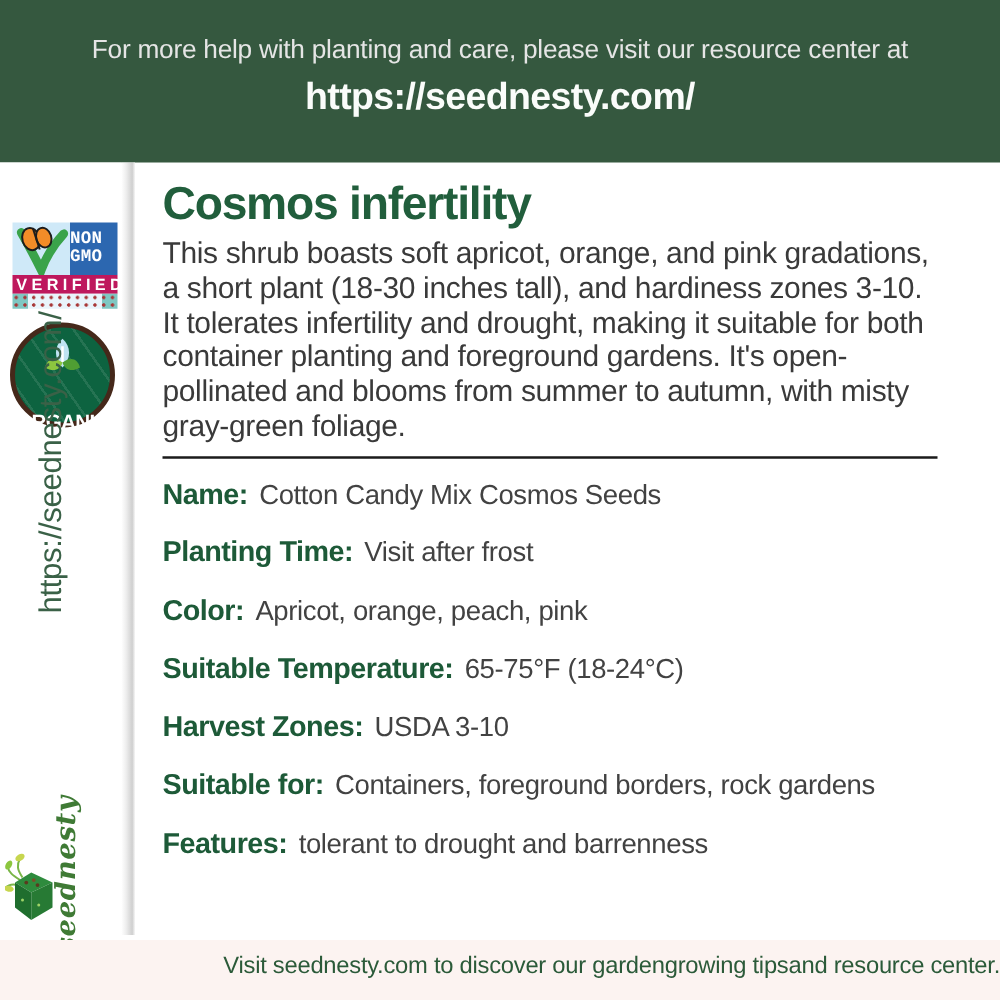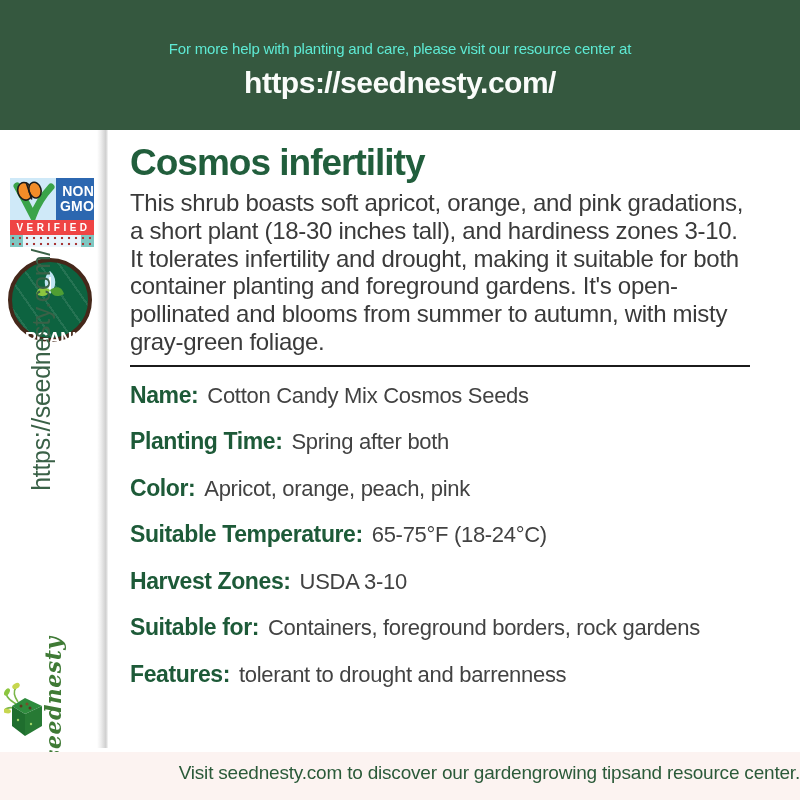--- a/index.html
+++ b/index.html
@@ -2,37 +2,37 @@
 <html><head>
 <meta charset="utf-8">
 <style>
   * { margin:0; padding:0; box-sizing:border-box; }
   html,body { width:800px; height:800px; background:#fff; }
   body { font-family:"Liberation Sans", sans-serif; }
   .page { position:relative; width:800px; height:800px; background:#ffffff; overflow:hidden; }
 
   
   .banner { position:absolute; left:0; top:0; width:800px; height:130px; background:#35583f; text-align:center; }
-  .banner-line1 { padding-top:40px; font-size:15px; letter-spacing:-0.2px; color:#5eead4; }
+  .banner-line1 { padding-top:28px; font-size:21px; letter-spacing:-0.2px; color:#e5e5e5; }
   .banner-url  { margin-top:9px; font-size:30px; font-weight:bold; color:#fafcfa; letter-spacing:-0.5px; }
 
   
   .sidebar { position:absolute; left:0; top:130px; width:97px; height:618px; background:#ffffff; }
   .divider { position:absolute; left:97px; top:130px; width:11px; height:618px;
              background:linear-gradient(90deg,#ffffff 0%,#eeeeee 35%,#cfcfcf 80%,#f7f7f7 100%); }
 
   
   .nongmo { position:absolute; left:10px; top:48px; width:84px; }
   .ng-top { display:flex; height:42px; }
   .ng-art { width:46px; height:42px; background:#cfe9f8; }
   .ng-art svg { display:block; width:46px; height:42px; }
   .ng-box { width:38px; height:42px; background:#2c67b0; color:#ffffff; font-weight:bold;
             font-size:14px; line-height:15px; display:flex; flex-direction:column;
-            align-items:flex-end; justify-content:center; letter-spacing:0.2px; }
-  .ng-verified { height:15px; background:#ef4444; color:#ffffff; font-size:10px; font-weight:bold;
+            align-items:flex-start; justify-content:center; letter-spacing:0.2px;font-family:Liberation Mono, monospace; }
+  .ng-verified { height:15px; background:#be185d; color:#ffffff; font-size:13px; font-weight:bold;
                  letter-spacing:3.5px; text-align:center; line-height:15px; padding-left:3px; }
   .ng-strip { height:12px;
       background-image:
         radial-gradient(circle at 3px 3px, #a73535 1.1px, transparent 1.6px),
         linear-gradient(90deg,#7fc7c2 0 15%,#e9f4fb 15% 85%,#7fc7c2 85%);
       background-size:7px 6px,100% 100%; }
 
   
   .organic { position:absolute; left:8px; top:128px; width:84px; height:84px; border-radius:50%;
              border:4px solid #45281a; background:
@@ -144,21 +144,21 @@
   <main class="main">
     <h1 class="title">Cosmos infertility</h1>
     <p class="desc">This shrub boasts soft apricot, orange, and pink gradations, a short plant (18-30 inches tall), and hardiness zones 3-10. It tolerates infertility and drought, making it suitable for both container planting and foreground gardens. It's open-pollinated and blooms from summer to autumn, with misty gray-green foliage.</p>
     <div class="rule"></div>
 
     <div class="fields">
       <div class="field-row">
         <span class="field-label">Name:</span><span class="field-value">Cotton Candy Mix Cosmos Seeds</span>
       </div>
       <div class="field-row">
-        <span class="field-label">Planting Time:</span><span class="field-value">Spring after both</span>
+        <span class="field-label">Planting Time:</span><span class="field-value">Visit after frost</span>
       </div>
       <div class="field-row">
         <span class="field-label">Color:</span><span class="field-value">Apricot, orange, peach, pink</span>
       </div>
       <div class="field-row">
         <span class="field-label">Suitable Temperature:</span><span class="field-value">65-75°F (18-24°C)</span>
       </div>
       <div class="field-row">
         <span class="field-label">Harvest Zones:</span><span class="field-value">USDA 3-10</span>
       </div>

